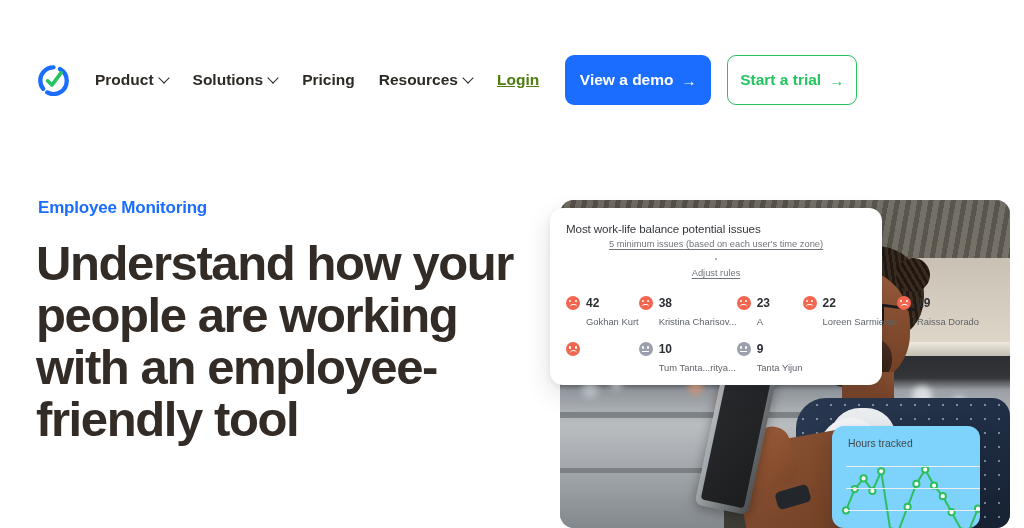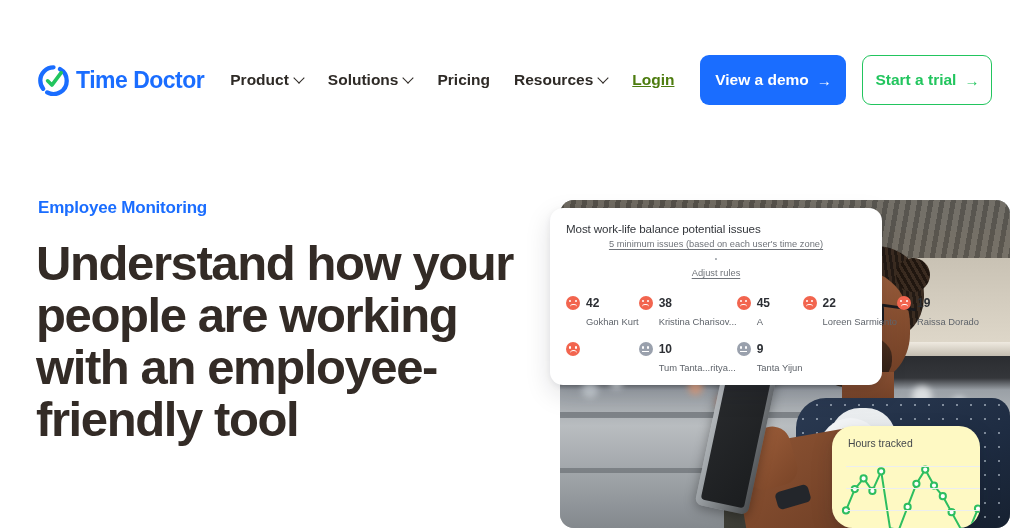--- a/index.html
+++ b/index.html
@@ -238,42 +238,41 @@
   .face.neutral .mouth {
     border-top:none; border-bottom:1.6px solid #fff;
     height:0; bottom:3.8px; border-radius:0;
   }
   .issue-num { font-size:12px; font-weight:bold; color:#2c2f34; line-height:1.15; }
   .issue-name { font-size:9.4px; color:#5f646b; line-height:1.5; white-space:nowrap; }
 
   
   .hours {
     position:absolute; left:282px; top:236px; width:148px; height:102px;
-    background:#fef9c3; border-radius:21px;
+    background:#7dd3fc; border-radius:12px;
     box-shadow:0 8px 22px rgba(20,25,40,.15), 0 2px 5px rgba(20,25,40,.08);
     padding:12px 0 0 16px; overflow:hidden;
   }
   .hours-title { font-size:10.4px; color:#44484d; }
   .hours-chart { position:absolute; left:8px; top:34px; width:140px; height:70px; }
   .gl { position:absolute; left:6px; width:136px; height:1px; background:#eceef0; }
 </style>
 </head>
 <body>
 
 <div class="nav">
 
   <div class="brand">
     <span class="logo-mark">
       <svg width="31" height="31" viewBox="0 0 31 31">
         <path d="M15.5 2.3 A13.2 13.2 0 0 0 2.3 15.5 A13.2 13.2 0 0 0 5.2 23.8" fill="none" stroke="#1a6dff" stroke-width="4.3" stroke-linecap="round"></path>
         <path d="M9.2 27.4 A13.2 13.2 0 0 0 28.7 15.5 A13.2 13.2 0 0 0 22 4.1" fill="none" stroke="#1a6dff" stroke-width="4.3" stroke-linecap="round"></path>
         <path d="M9.6 15.8 L13.9 20.1 L23.2 7.6" fill="none" stroke="#22c55e" stroke-width="3.6" stroke-linecap="round" stroke-linejoin="round"></path>
       </svg>
     </span>
-    <span class="brand-name">Time Doctor</span>
   </div>
 
   <div class="nav-links">
 
     <div class="nav-link">
       <span>Product</span>
       <span class="chev"></span>
     </div>
 
     <div class="nav-link">
@@ -381,21 +380,21 @@
           <span class="issue-num">38</span><br>
           <span class="issue-name">Kristina Charisov...</span>
         </span>
       </div>
 
       <div class="issue">
         <span class="face sad">
             <i class="mouth"></i>
           </span>
         <span>
-          <span class="issue-num">45</span><br>
+          <span class="issue-num">23</span><br>
           <span class="issue-name">A</span>
         </span>
       </div>
 
       <div class="issue">
         <span class="face sad">
             <i class="mouth"></i>
           </span>
         <span>
           <span class="issue-num">22</span><br>

